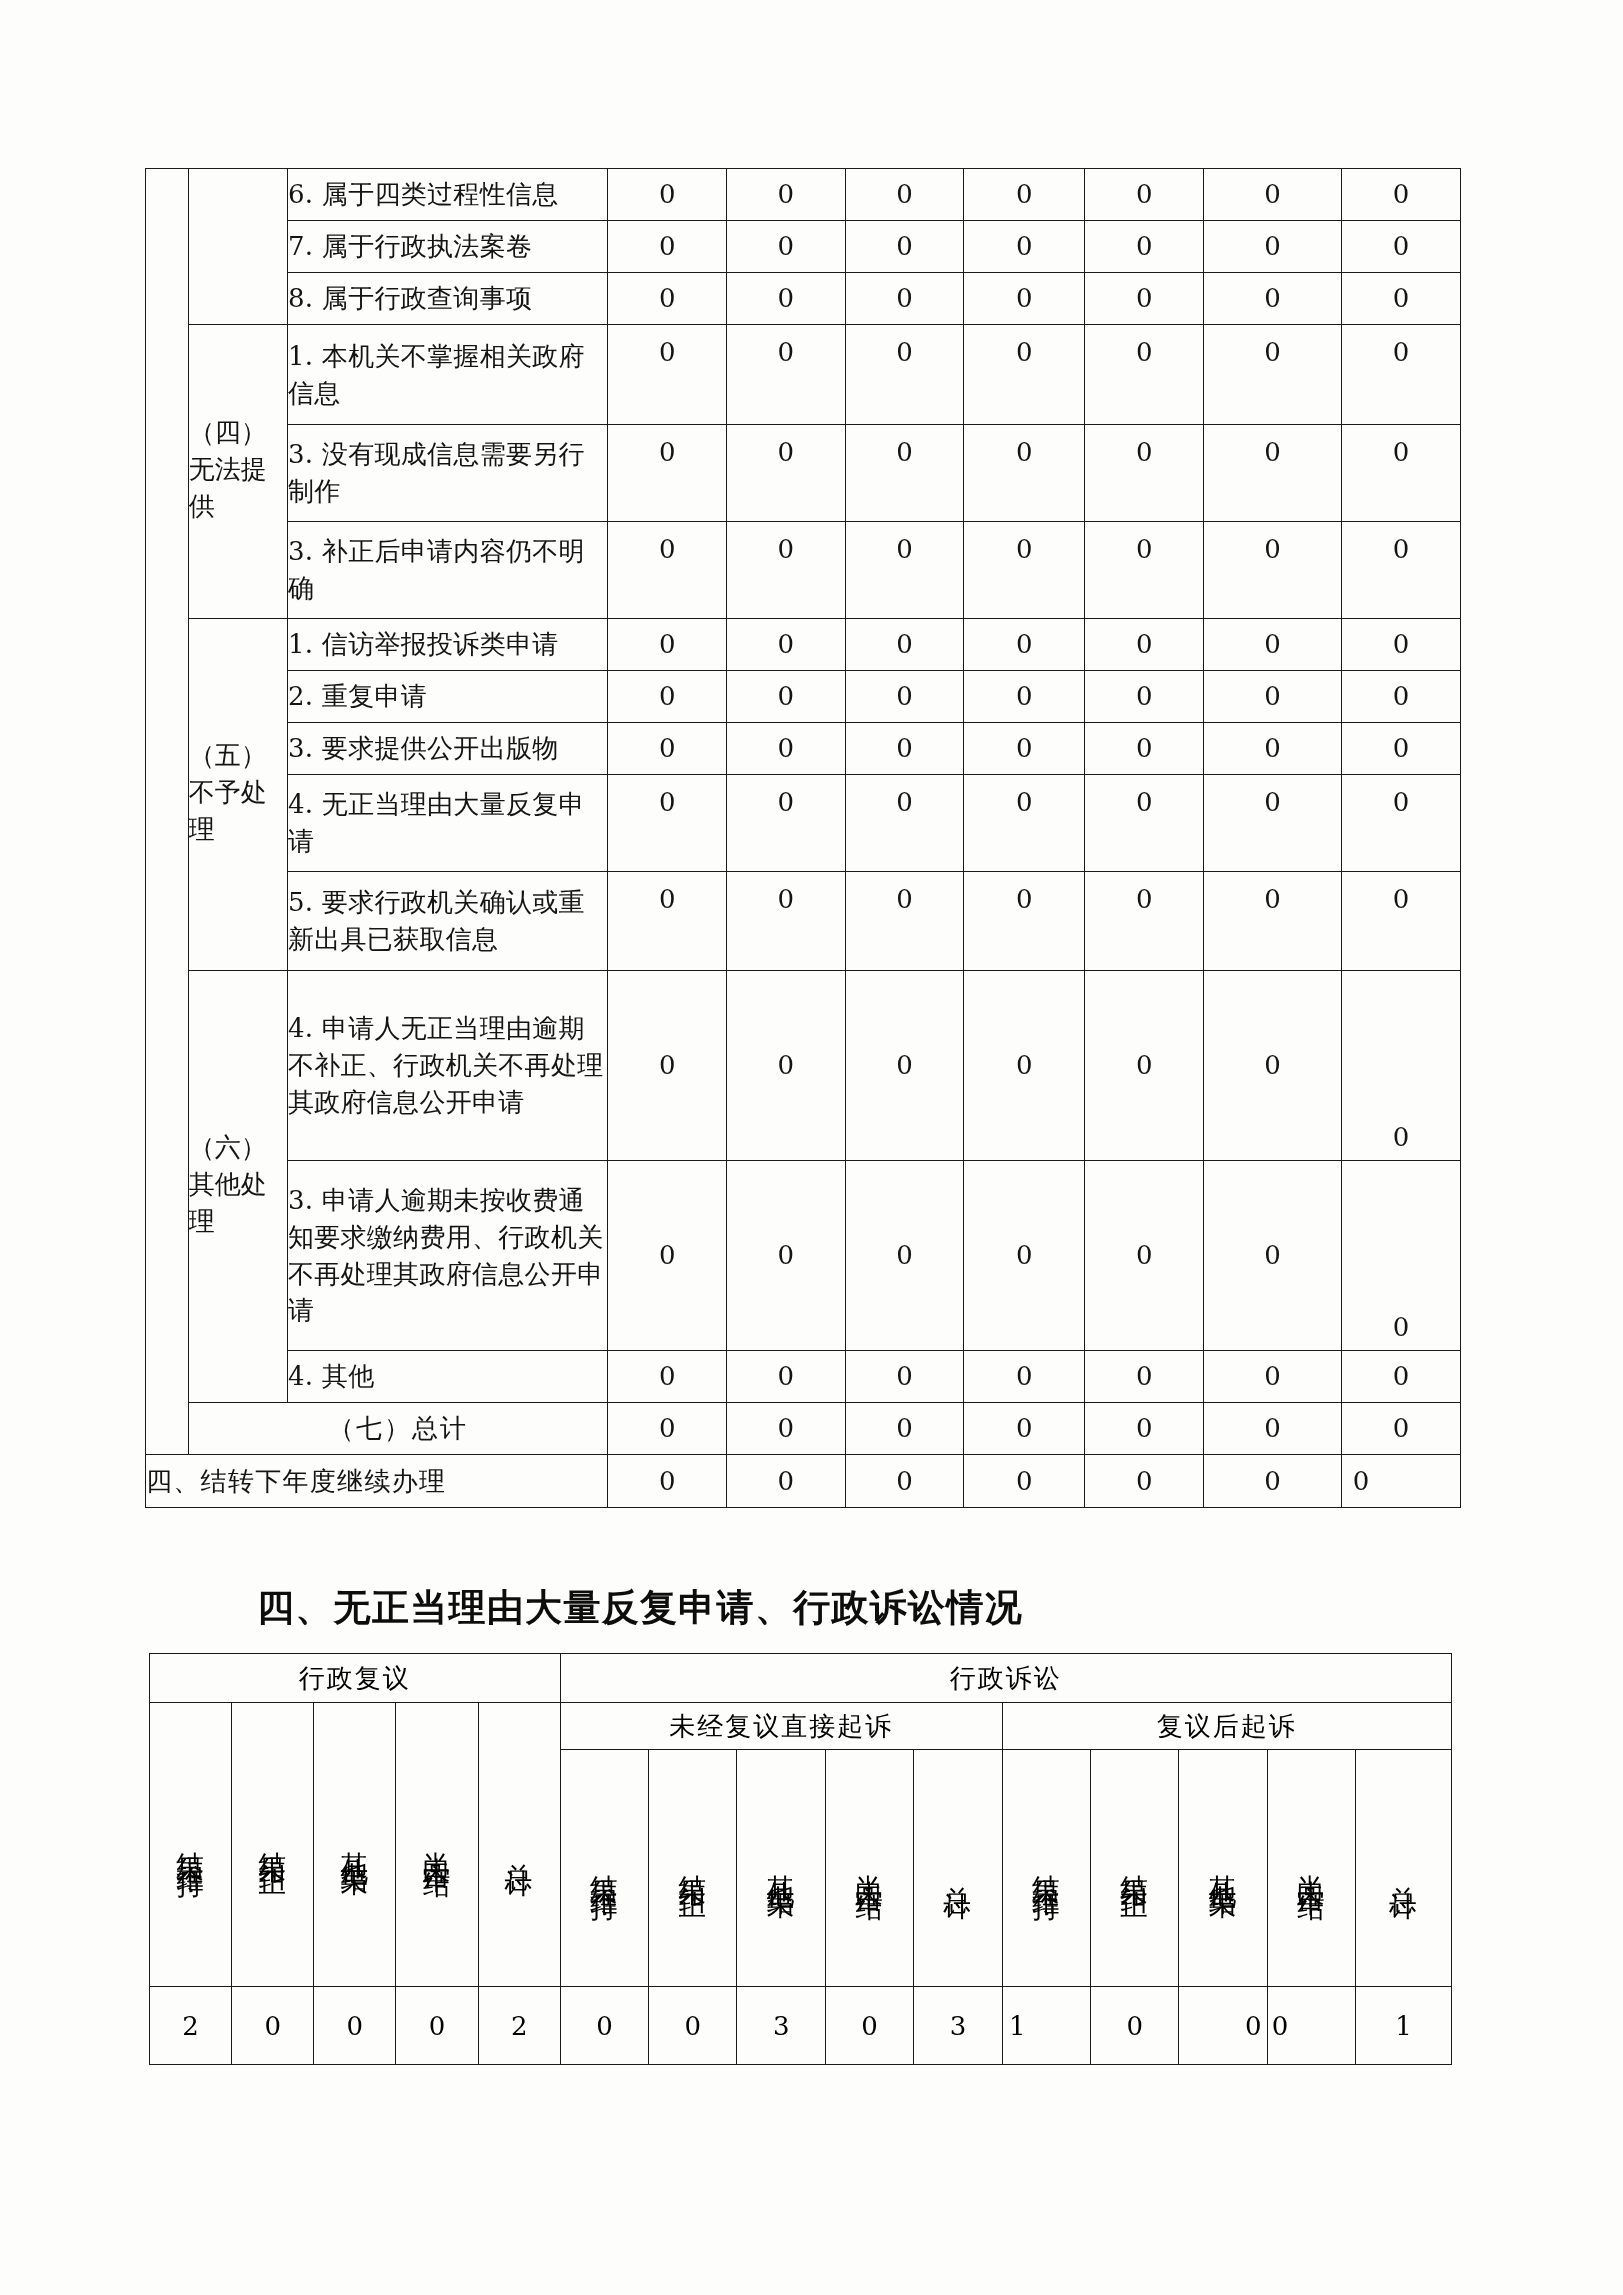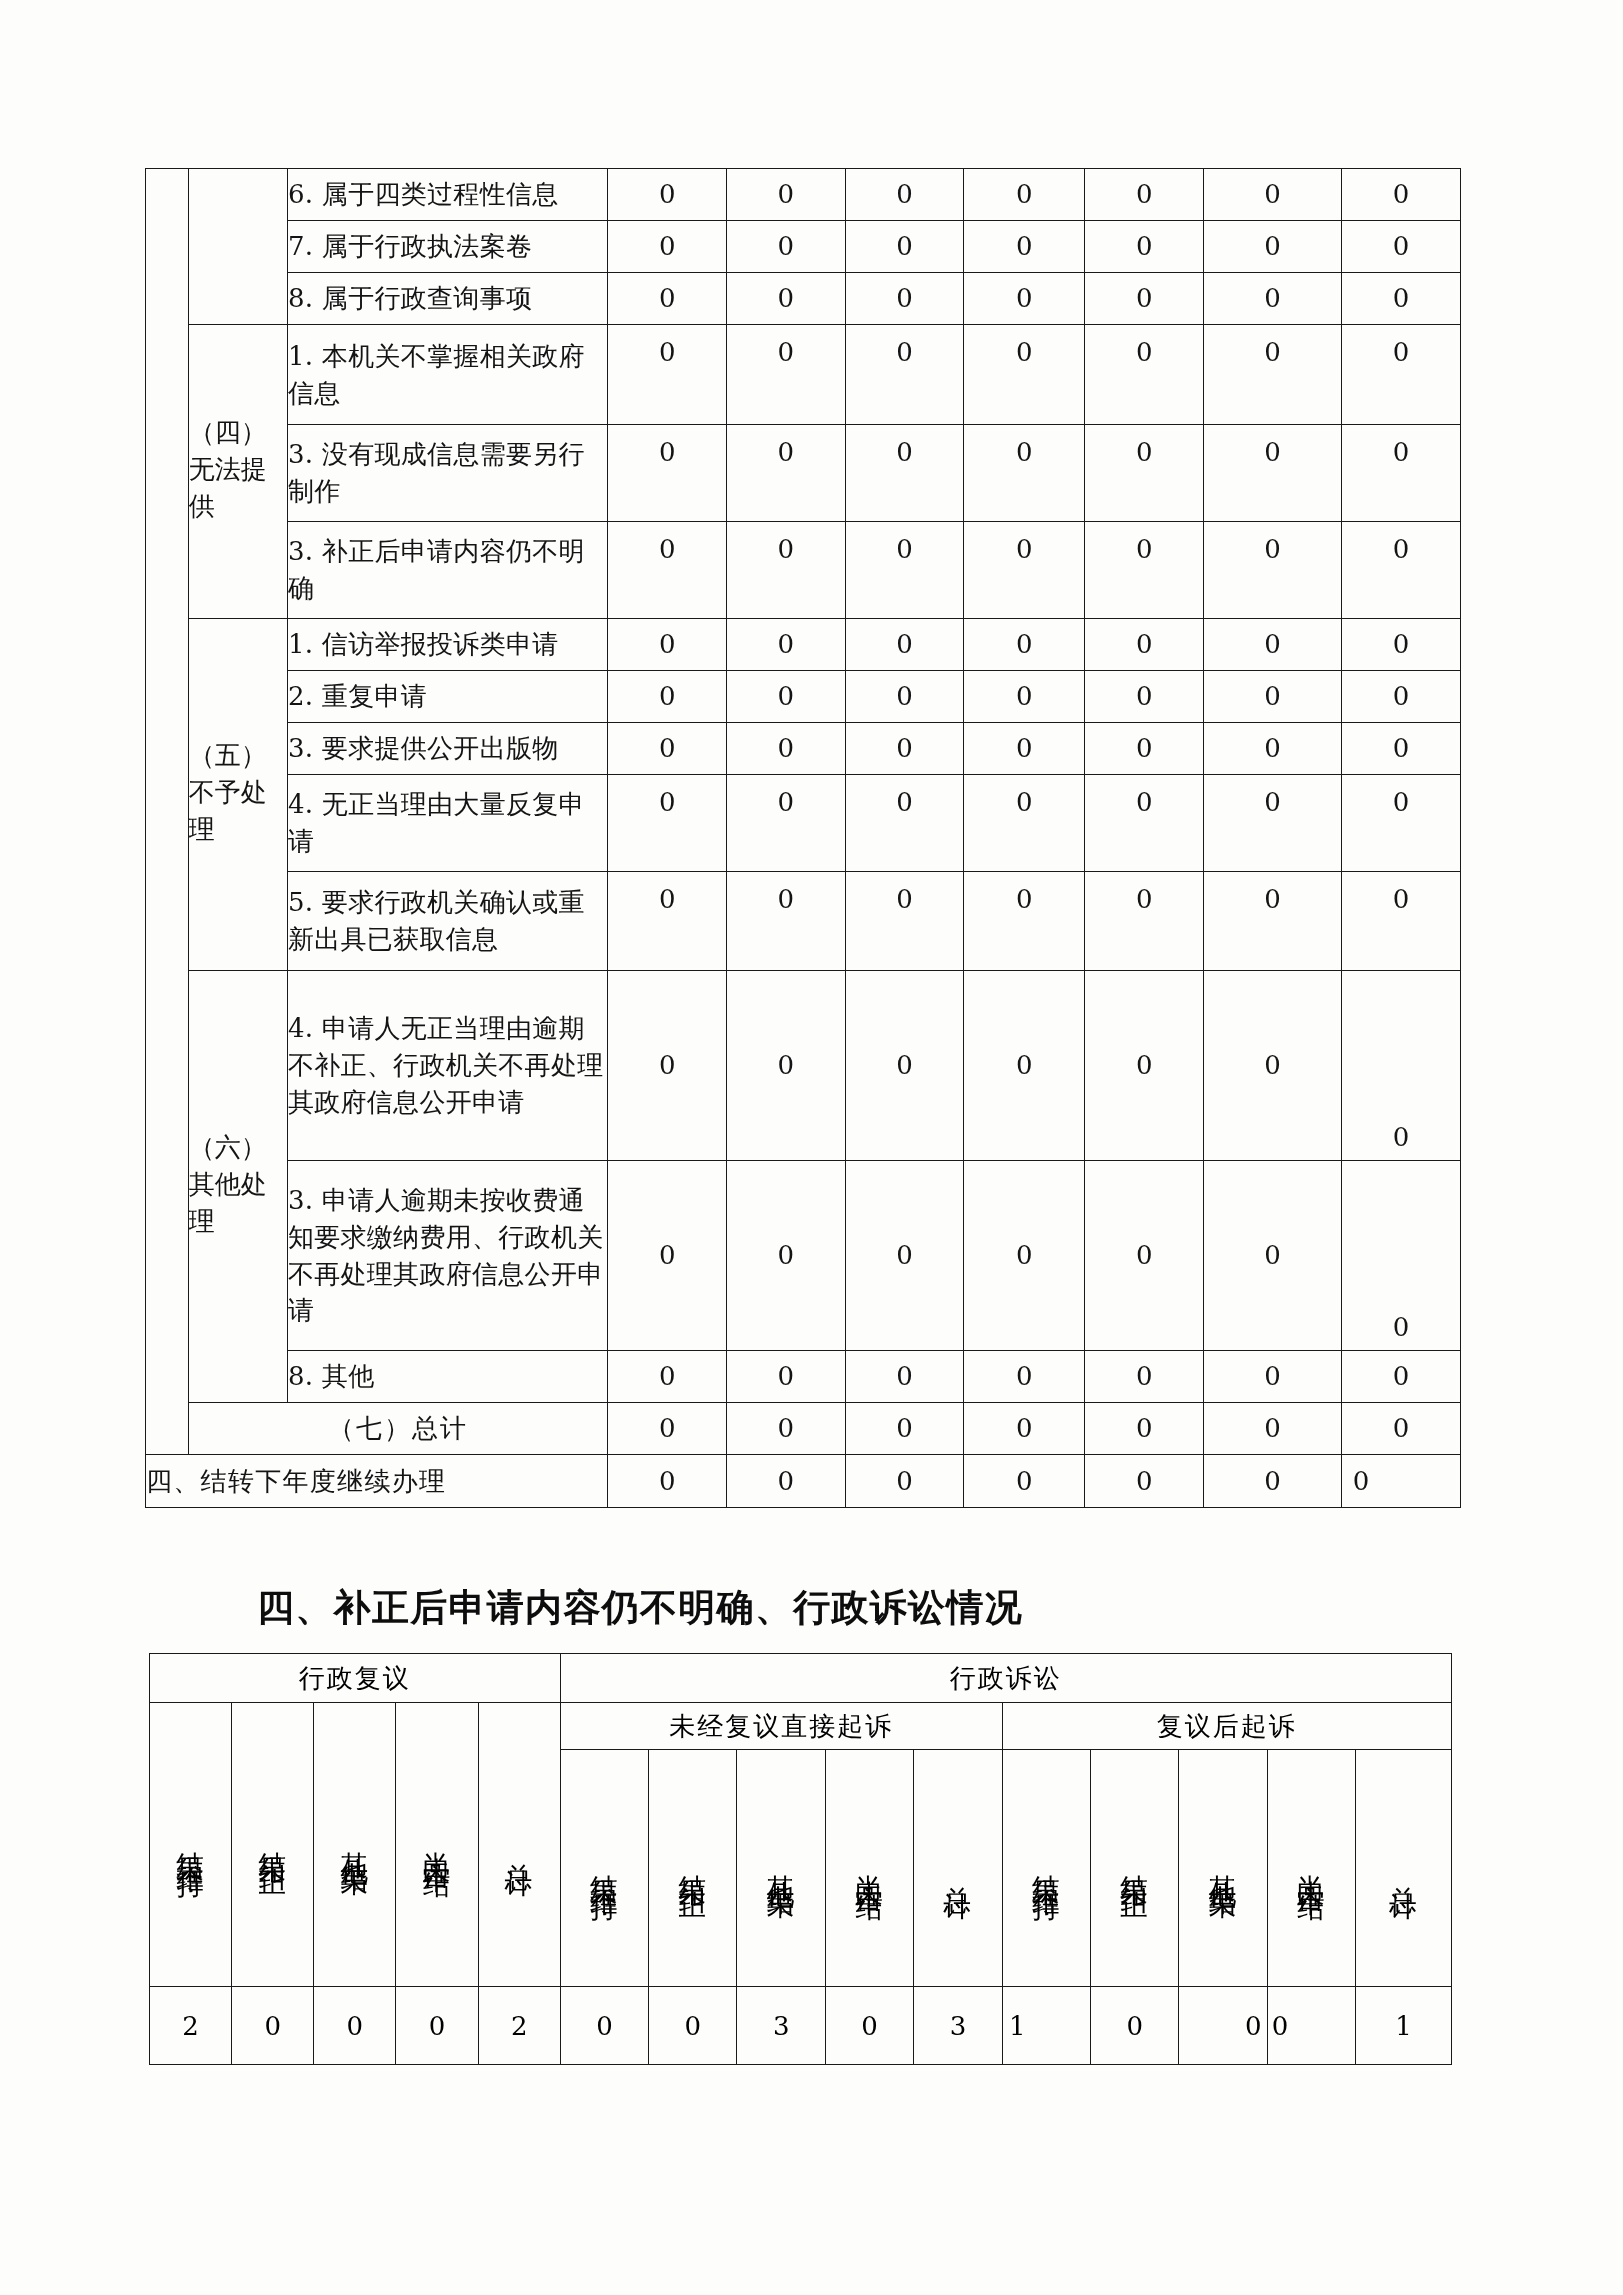--- a/index.html
+++ b/index.html
@@ -277,21 +277,21 @@
         <td class="lbl-item" style="height:189px">3. 申请人逾期未按收费通知要求缴纳费用、行政机关不再处理其政府信息公开申请</td>
         <td class="numcell">0</td>
         <td class="numcell">0</td>
         <td class="numcell">0</td>
         <td class="numcell">0</td>
         <td class="numcell">0</td>
         <td class="numcell">0</td>
         <td class="numcell low">0</td>
       </tr>
       <tr class="rowtall">
-        <td class="lbl-item">8. 其他</td>
+        <td class="lbl-item">4. 其他</td>
         <td class="numcell">0</td>
         <td class="numcell">0</td>
         <td class="numcell">0</td>
         <td class="numcell">0</td>
         <td class="numcell">0</td>
         <td class="numcell">0</td>
         <td class="numcell">0</td>
       </tr>
 
       <tr class="rowtall">
@@ -312,21 +312,21 @@
         <td class="numcell">0</td>
         <td class="numcell">0</td>
         <td class="numcell">0</td>
         <td class="numcell">0</td>
         <td class="numcell" style="text-align:left;padding-left:10.5px">0</td>
       </tr>
     </tbody>
       </table>
   </div>
 
-  <div class="section-heading">四、补正后申请内容仍不明确、行政诉讼情况</div>
+  <div class="section-heading">四、无正当理由大量反复申请、行政诉讼情况</div>
 
   <div class="t2-wrap">
     <table class="grid2">
       <colgroup>
         <col style="width:79px">
           <col style="width:79px">
           <col style="width:79px">
         <col style="width:79px">
           <col style="width:79px">
         <col style="width:85px">

